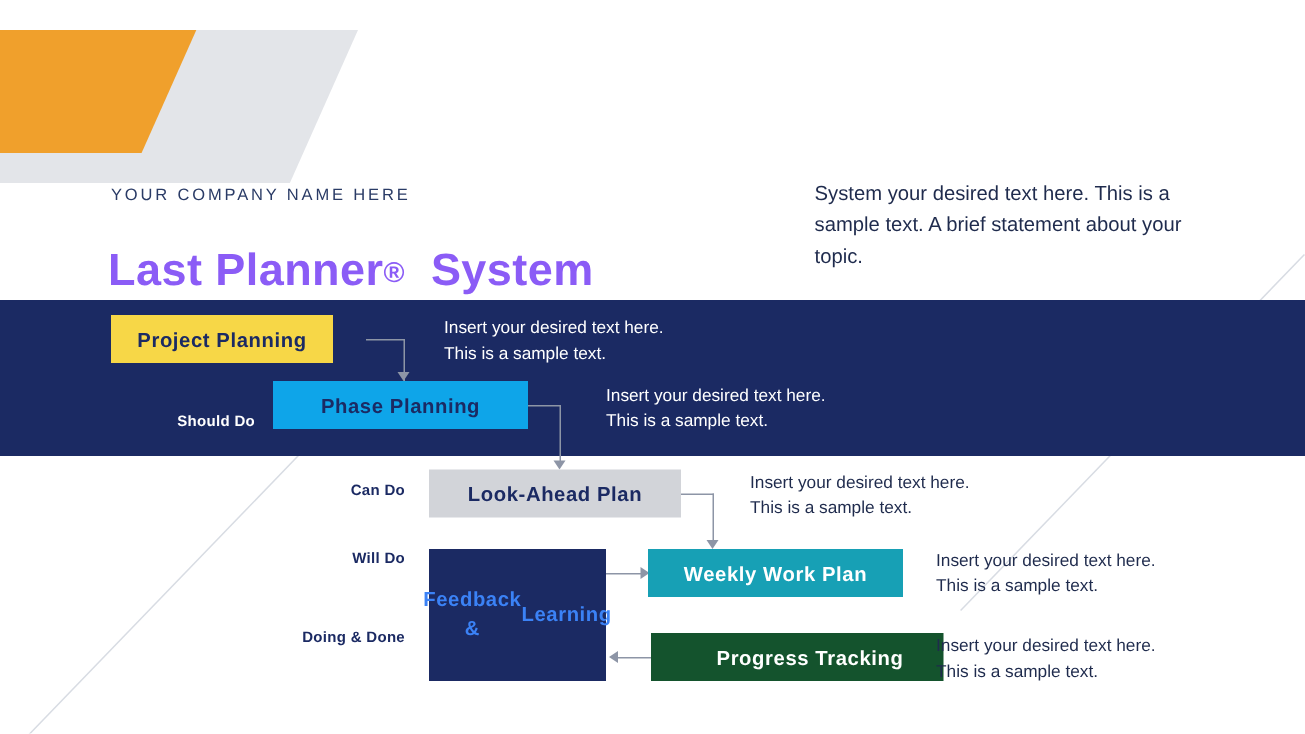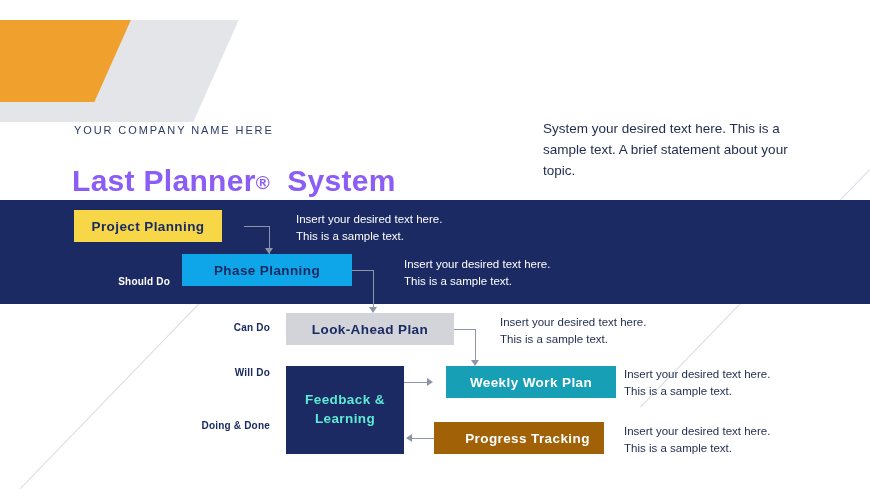--- a/index.html
+++ b/index.html
@@ -110,31 +110,31 @@
   }
   .box-phase {
     left: 182px; top: 234px; width: 170px; height: 32px;
     background: #0ea5e9; color: #1b2a63; font-size: 13.5px;
   }
   .box-lookahead {
     left: 286px; top: 293px; width: 168px; height: 32px;
     background: #d2d4d9; color: #1b2a63; font-size: 13.5px;
   }
   .box-weekly {
-    left: 446px; top: 346px; width: 170px; height: 32px;
+    left: 432px; top: 346px; width: 170px; height: 32px;
     background: #17a0b5; color: #ffffff; font-size: 13.5px;
   }
   .box-progress {
-    left: 434px; top: 402px; width: 170px; height: 32px;
-    background: #a16207; color: #ffffff; font-size: 13.5px; padding-left: 17px;
+    left: 434px; top: 402px; width: 195px; height: 32px;
+    background: #14532d; color: #ffffff; font-size: 13.5px; padding-left: 17px;
   }
   .box-feedback {
     left: 286px; top: 346px; width: 118px; height: 88px;
-    background: #1b2a63; color: #5eead4; font-size: 13.5px;
-    flex-direction: column; line-height: 1.4;
+    background: #1b2a63; color: #3b82f6; font-size: 13.5px;
+    flex-direction: row; line-height: 1.4;
   }
 
   
   .stage-label {
     position: absolute;
     font-weight: bold;
     font-size: 10px;
     color: #1b2a63;
     text-align: right;
     letter-spacing: 0.2px;

